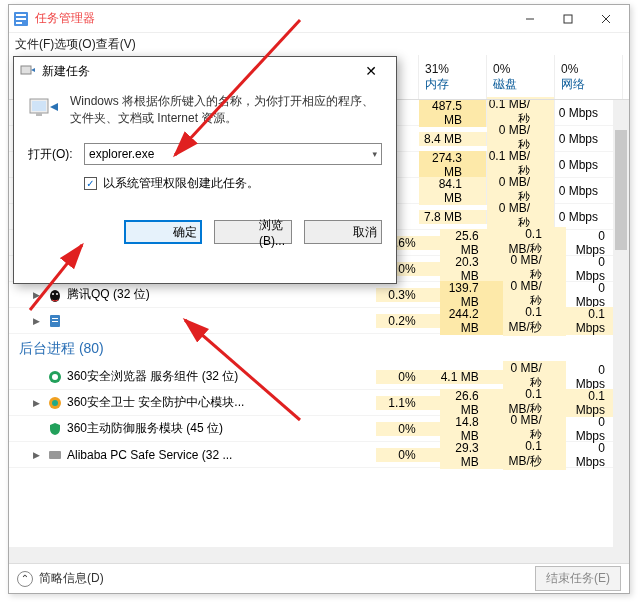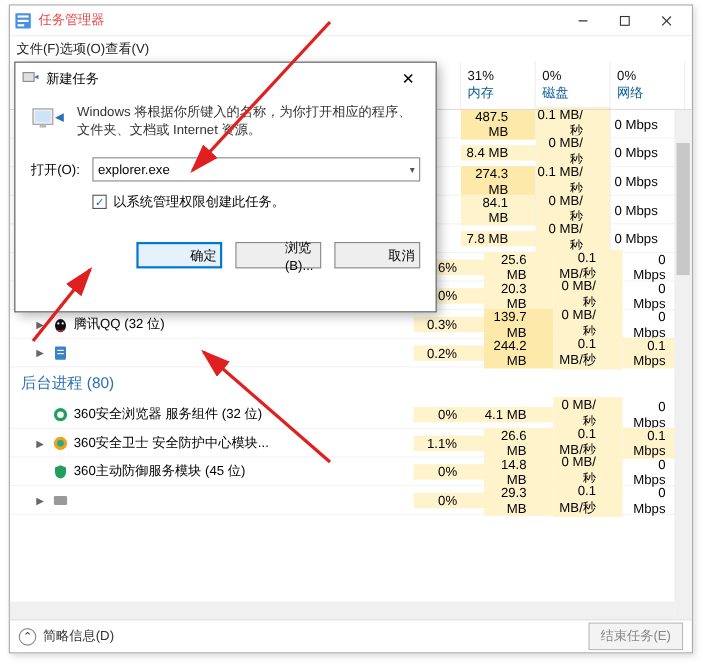--- a/index.html
+++ b/index.html
@@ -268,20 +268,21 @@
         <div class="data-cell">0 Mbps</div>
       </div>
       <div class="row">
         <div class="name-cell indent">
           <span class="expand-caret">▶</span>
           <span class="row-icon">
               <svg viewBox="0 0 16 16">
                 <rect x="2" y="4" width="12" height="8" fill="#999" rx="1"></rect>
               </svg>
             </span>
+          <span>Alibaba PC Safe Service (32 ...</span>
         </div>
         <div class="data-cell hl1">0%</div>
         <div class="data-cell hl1">29.3 MB</div>
         <div class="data-cell hl1">0.1 MB/秒</div>
         <div class="data-cell">0 Mbps</div>
       </div>
     </div>
 
     <div class="scrollbar-v">
         <div class="thumb"></div>

